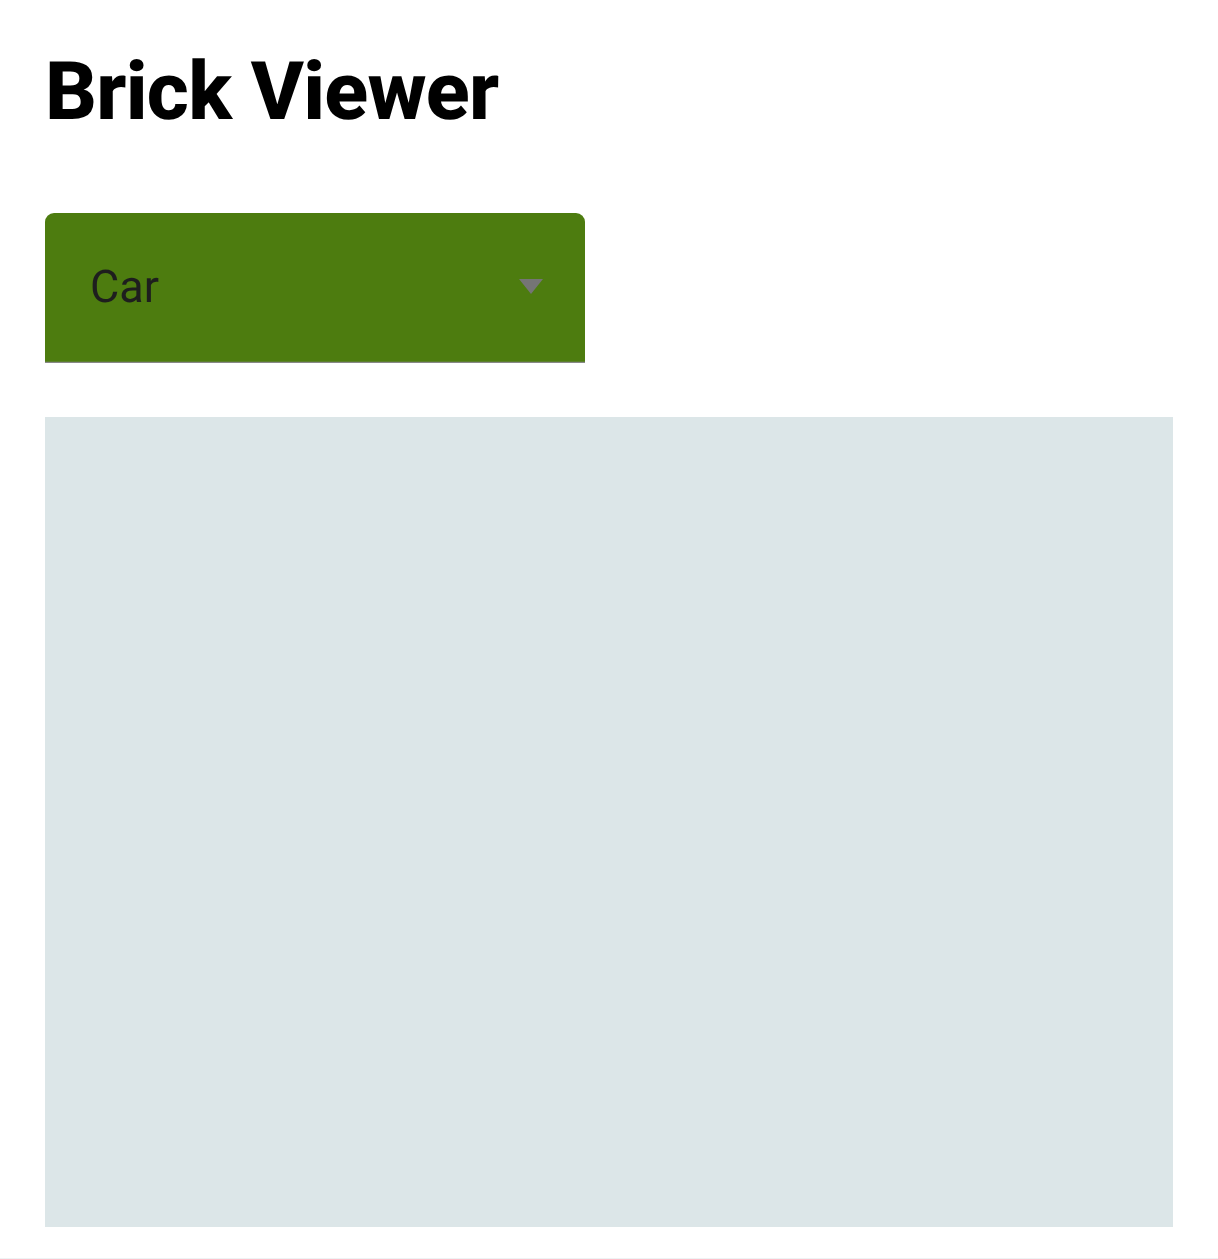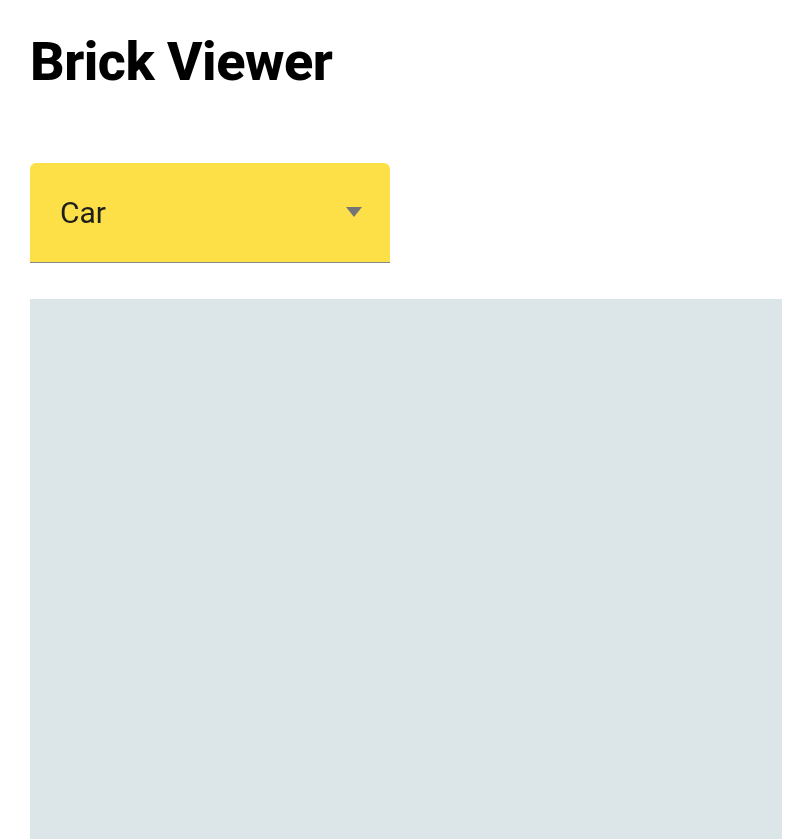--- a/index.html
+++ b/index.html
@@ -13,26 +13,26 @@
       width: 812px;
       height: 839px;
       padding: 30px;
     }
     .page-title {
       font-size: 54px;
       font-weight: 800;
       color: #000000;
       letter-spacing: -0.5px;
       line-height: 1.2;
-      margin-bottom: 68px;
+      margin-bottom: 47px;
     }
     .dropdown {
       width: 360px;
       height: 100px;
-      background: #fde047;
+      background: #4d7c0f;
       border-top-left-radius: 6px;
       border-top-right-radius: 6px;
       border-bottom: 1.5px solid #888888;
       display: flex;
       align-items: center;
       justify-content: space-between;
       padding: 0 28px 0 30px;
       cursor: pointer;
       margin-bottom: 36px;
     }

